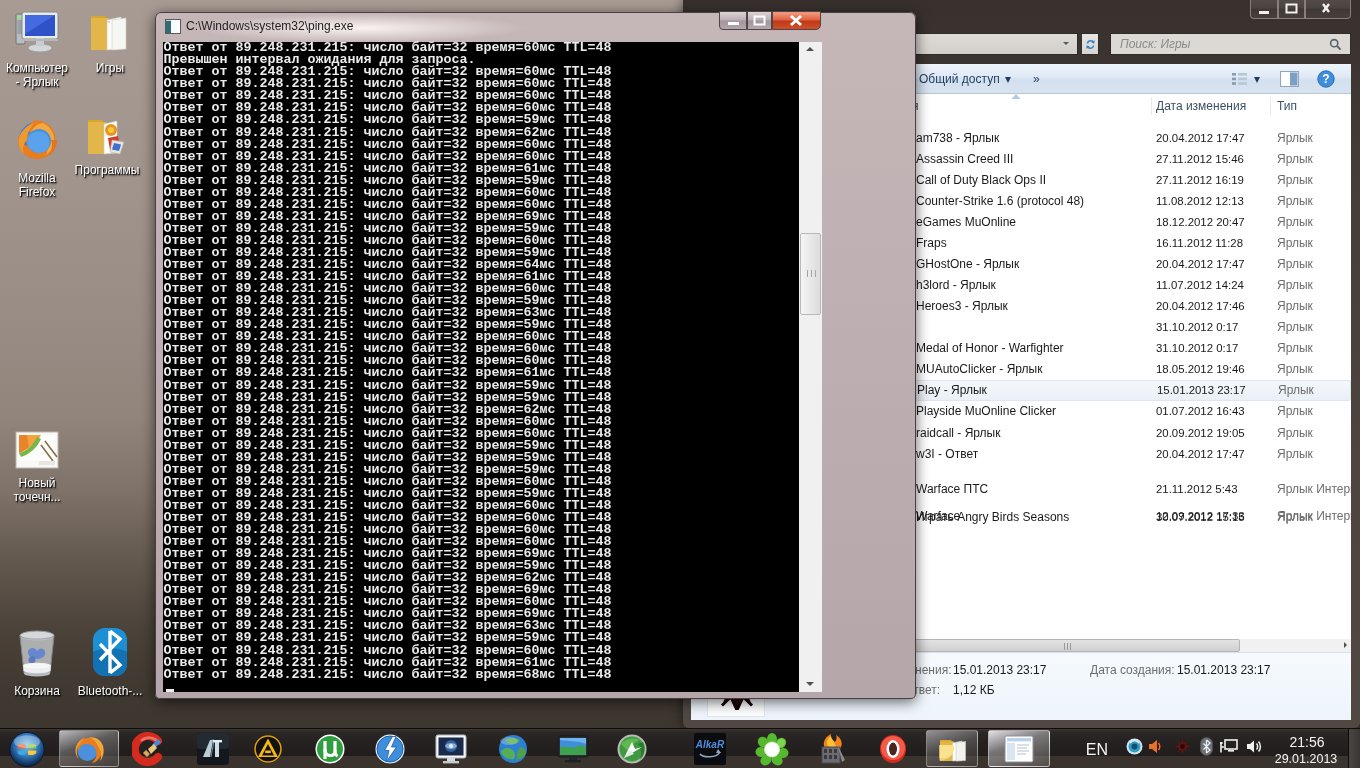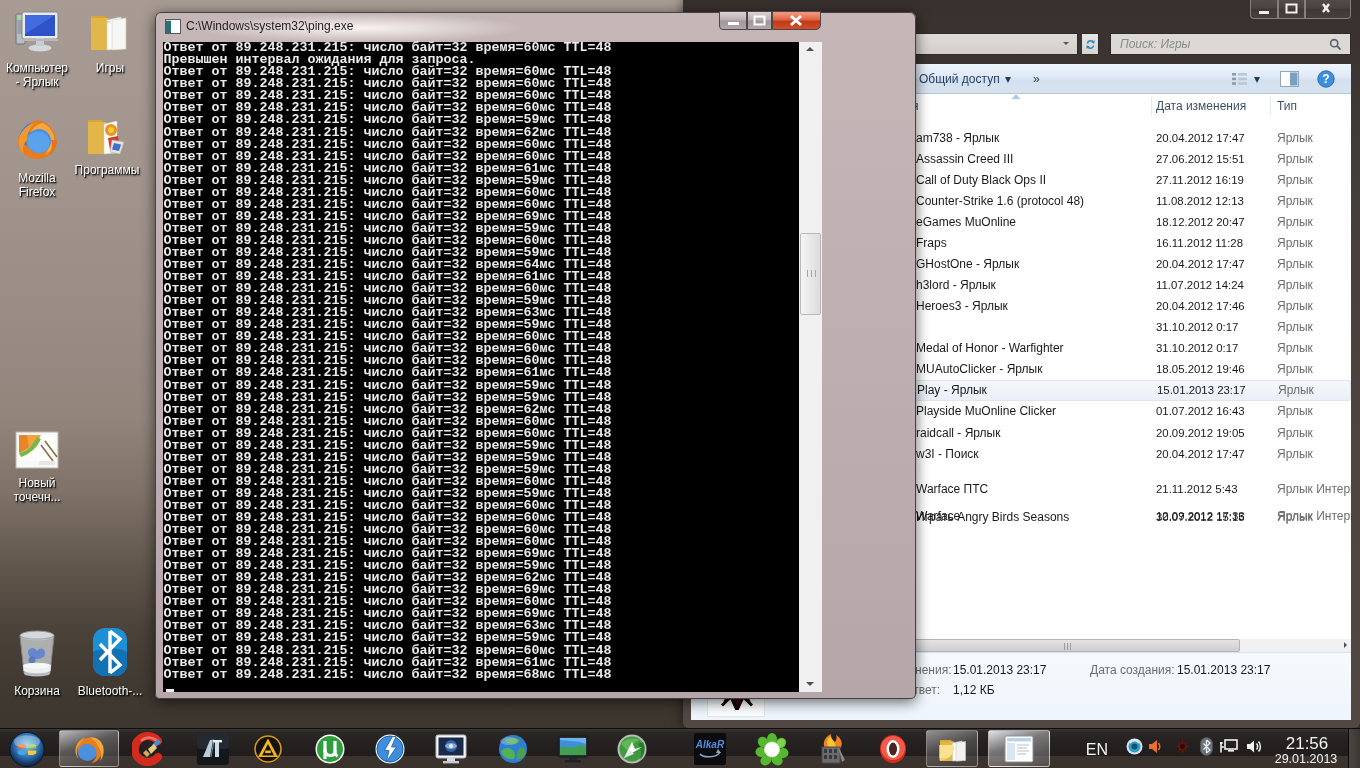--- a/index.html
+++ b/index.html
@@ -221,21 +221,21 @@
           <span class="fl-tp">Ярлык</span>
         </div>
       <div class="fl-row" style="top:54.6px">
           <svg class="fl-ic" viewBox="0 0 16 16">
             <rect width="16" height="16" fill="#eceae6"></rect>
             <path d="M8 2 C10 3 11 5 10.5 8 L12 13 L4 13 L6 8 C5 5 6 3 8 2 Z" fill="#8a6d52"></path>
             <path d="M7 4 L9 4 L10 9 L6 9 Z" fill="#efe9e2"></path>
             <path d="M5 10 L11 10 L11.6 13 L4.4 13 Z" fill="#5f4a38"></path>
           </svg>
           <span class="fl-nm">Assassin Creed III</span>
-          <span class="fl-dt">27.06.2012 15:51</span>
+          <span class="fl-dt">27.11.2012 15:46</span>
           <span class="fl-tp">Ярлык</span>
         </div>
       <div class="fl-row" style="top:75.6px">
           <svg class="fl-ic" viewBox="0 0 16 16">
             <rect width="16" height="16" fill="#0c0c0c"></rect>
             <rect x="3.2" y="3" width="3.6" height="10" fill="#e5762a"></rect>
             <rect x="8.6" y="3" width="3.6" height="10" fill="#e5762a"></rect>
             <rect x="3.2" y="5.6" width="9" height="0.8" fill="#0c0c0c"></rect>
           </svg>
           <span class="fl-nm">Call of Duty Black Ops II</span>
@@ -363,21 +363,21 @@
           <span class="fl-dt">20.09.2012 19:05</span>
           <span class="fl-tp">Ярлык</span>
         </div>
       <div class="fl-row" style="top:349.6px">
           <svg class="fl-ic" viewBox="0 0 16 16">
             <rect width="16" height="16" fill="#12161f"></rect>
             <circle cx="8" cy="8" r="5" fill="#1d2d4a"></circle>
             <path d="M3 5 L5 11 L6.5 7.5 L8 11 L10 5" stroke="#9fd4f2" stroke-width="1.4" fill="none"></path>
             <circle cx="11.5" cy="5" r="1.8" fill="#d8b44a"></circle>
           </svg>
-          <span class="fl-nm">w3I - Поиск</span>
+          <span class="fl-nm">w3I - Ответ</span>
           <span class="fl-dt">20.04.2012 17:47</span>
           <span class="fl-tp">Ярлык</span>
         </div>
       <div class="fl-row" style="top:385px">
           <svg class="fl-ic" viewBox="0 0 16 16">
             <rect width="16" height="16" fill="#ece9e4"></rect>
             <path d="M8 1.5 L13.5 3 L12.6 10.5 L8 14.5 L3.4 10.5 L2.5 3 Z" fill="#4a4a4e" stroke="#2a2a2e"></path>
             <path d="M5 5 L8 9 L11 5 L10 10 L8 12 L6 10 Z" fill="#c9c9cc"></path>
             <circle cx="6.4" cy="6.2" r="0.8" fill="#1a1a1a"></circle>
             <circle cx="9.6" cy="6.2" r="0.8" fill="#1a1a1a"></circle>
@@ -810,17 +810,17 @@
     <svg style="position:absolute;right:122px;top:10px" width="18" height="15" viewBox="0 0 18 15">
       <rect x="5" y="1" width="12" height="9" fill="none" stroke="#f0f0f0" stroke-width="1.6"></rect>
       <rect x="8" y="11" width="6" height="1.6" fill="#f0f0f0"></rect>
       <path d="M1 13.5 L1 8 L4 8 M1 8 L1 4" stroke="#f0f0f0" stroke-width="1.6" fill="none"></path>
       <rect x="0" y="3" width="2.6" height="2" fill="#f0f0f0"></rect>
     </svg>
     <svg style="position:absolute;right:97px;top:9px" width="17" height="17" viewBox="0 0 17 17">
       <path d="M1 6 L4 6 L8 2.5 L8 14.5 L4 11 L1 11 Z" fill="#f2f2f2"></path>
       <path d="M10.5 5.5 C12 7 12 10 10.5 11.5 M12.5 3.5 C15 6 15 11 12.5 13.5" stroke="#f2f2f2" stroke-width="1.5" fill="none"></path>
     </svg>
-    <div style="position:absolute;right:18px;top:5px;width:70px;text-align:center;font-size:17px;color:#f5f5f5">21:56</div>
+    <div style="position:absolute;right:18px;top:5px;width:70px;text-align:center;font-size:14px;color:#f5f5f5">21:56</div>
     <div style="position:absolute;right:9px;top:23px;width:90px;text-align:center;font-size:12.5px;color:#f5f5f5">29.01.2013</div>
   </div>
   <div style="position:absolute;right:0;top:0;width:12px;height:40px;border-left:1px solid #0d0a09;background:linear-gradient(90deg,#4a4644,#3a3634);"></div>
 </div>
 
 </body></html>

